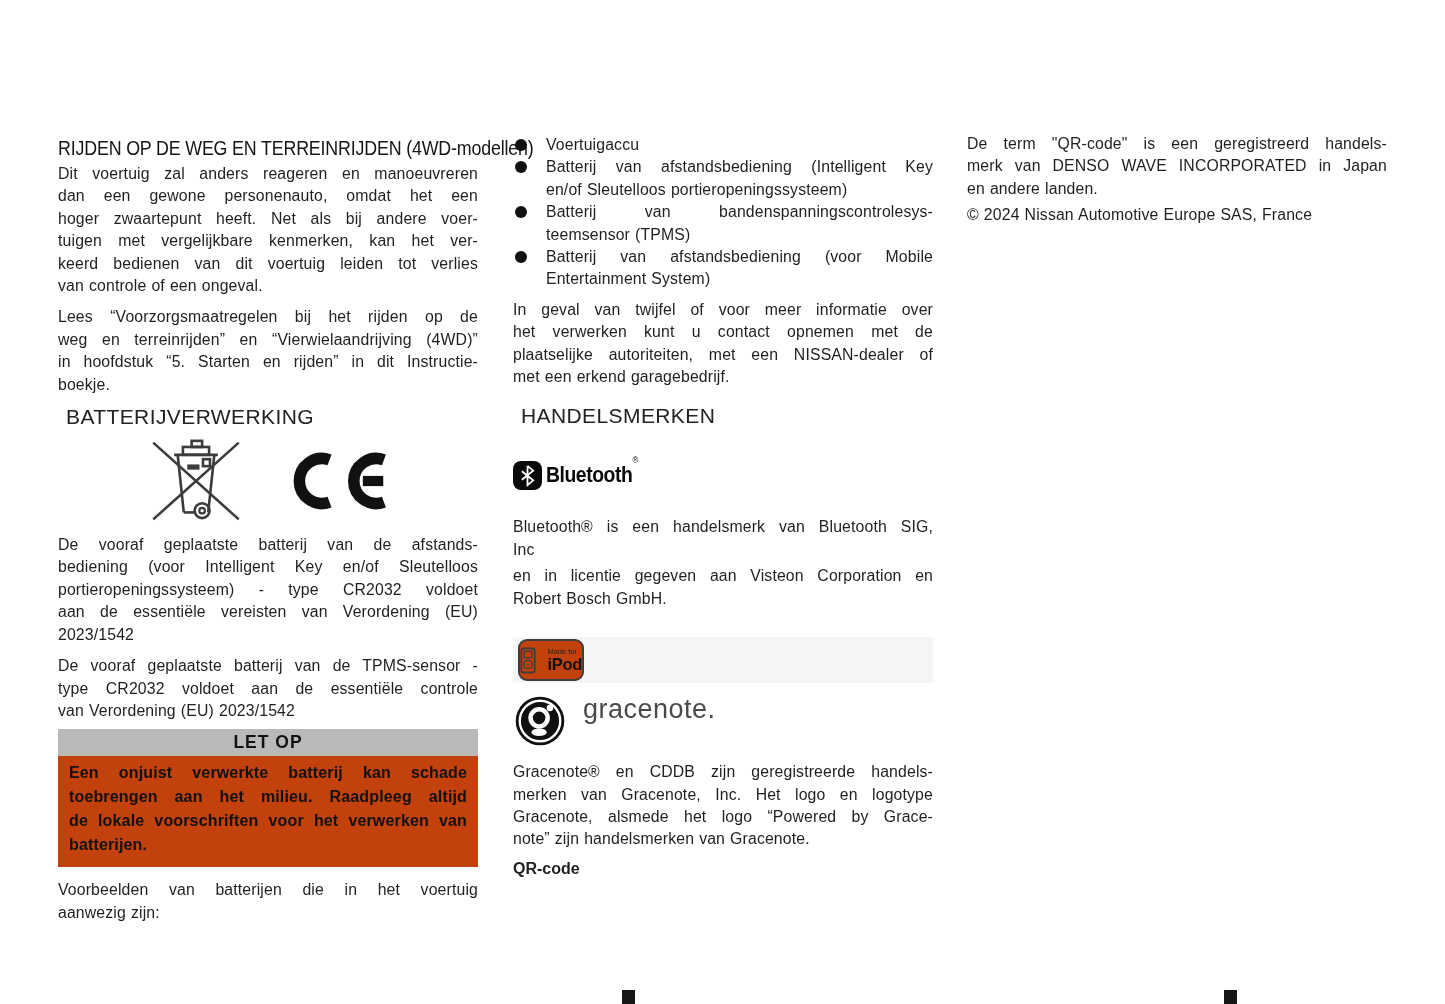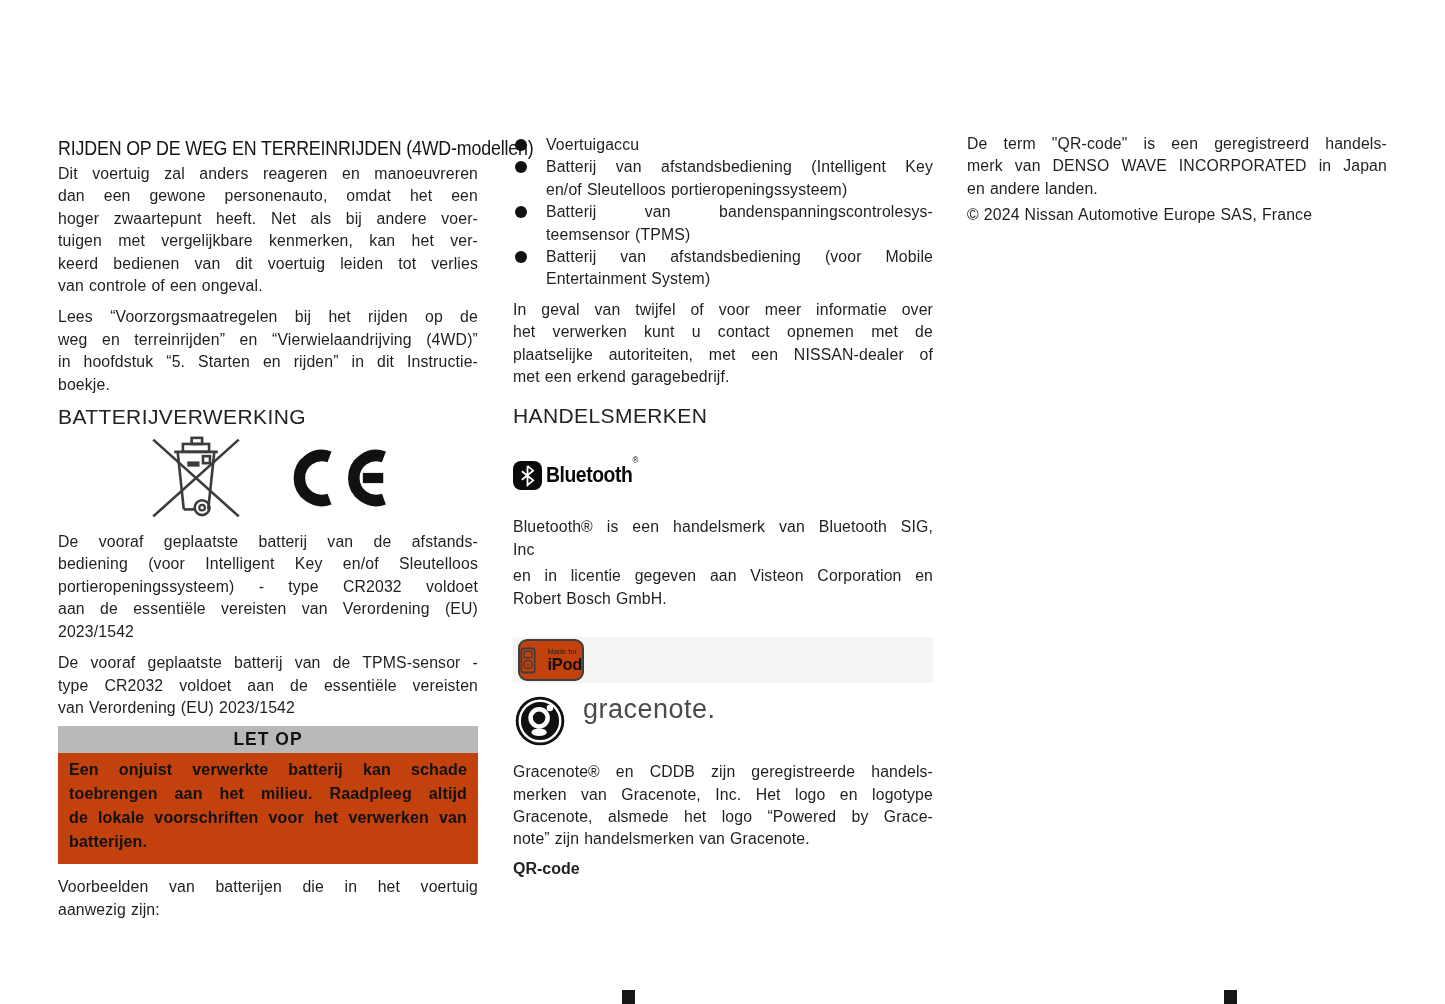--- a/index.html
+++ b/index.html
@@ -12,21 +12,21 @@
   #col2{left:513px;top:134px;}
   #col3{left:967px;top:133px;}
 
   .h-cond{
     font-size:20.5px;line-height:22px;font-weight:500;color:#151515;
     transform:scaleX(0.87);transform-origin:left center;white-space:nowrap;
     letter-spacing:-0.2px;margin:0;
   }
   .h-sec{
     font-size:21px;line-height:24px;font-weight:400;color:#222;
-    letter-spacing:0.4px;margin:0;
+    letter-spacing:0.4px;margin:8px;
   }
   .para{font-size:15.8px;line-height:22.4px;letter-spacing:0.15px;word-spacing:0.5px;}
   .jline{text-align:justify;text-align-last:justify;}
   .lline{text-align:left;}
   .mt7{margin-top:4px;}.mt8{margin-top:8px;}.mt9{margin-top:9px;}
   .mt10{margin-top:10px;}.mt12{margin-top:12px;}.mt16{margin-top:16px;}
 
   
   .iconrow{display:flex;align-items:center;justify-content:center;gap:42px;height:88px;margin-top:5px;}
 
@@ -122,21 +122,21 @@
 
     <div class="para mt9">
         <div class="jline">De vooraf geplaatste batterij van de afstands-</div>
         <div class="jline">bediening (voor Intelligent Key en/of Sleutelloos</div>
         <div class="jline">portieropeningssysteem) - type CR2032 voldoet</div>
         <div class="jline">aan de essentiële vereisten van Verordening (EU)</div>
         <div class="lline">2023/1542</div>
       </div>
     <div class="para mt9">
         <div class="jline">De vooraf geplaatste batterij van de TPMS-sensor -</div>
-        <div class="jline">type CR2032 voldoet aan de essentiële vereisten</div>
+        <div class="jline">type CR2032 voldoet aan de essentiële controle</div>
         <div class="lline">van Verordening (EU) 2023/1542</div>
       </div>
 
     <div class="letop">
       <div class="letop-head">LET OP</div>
       <div class="letop-body">
         <div class="para">
             <div class="jline">Een onjuist verwerkte batterij kan schade</div>
             <div class="jline">toebrengen aan het milieu. Raadpleeg altijd</div>
             <div class="jline">de lokale voorschriften voor het verwerken van</div>

